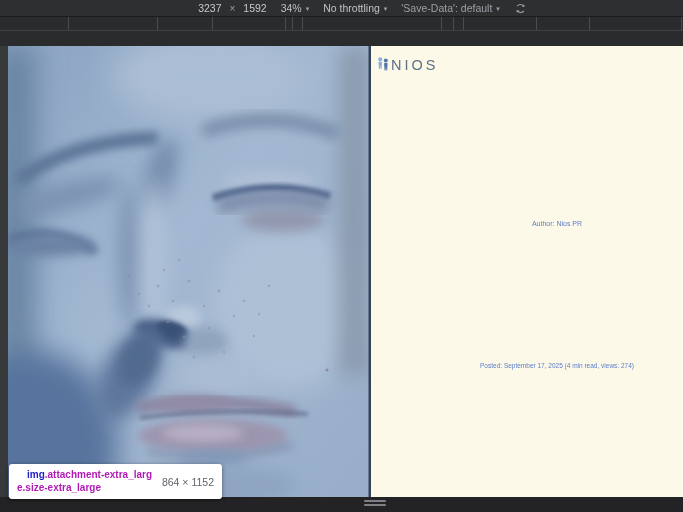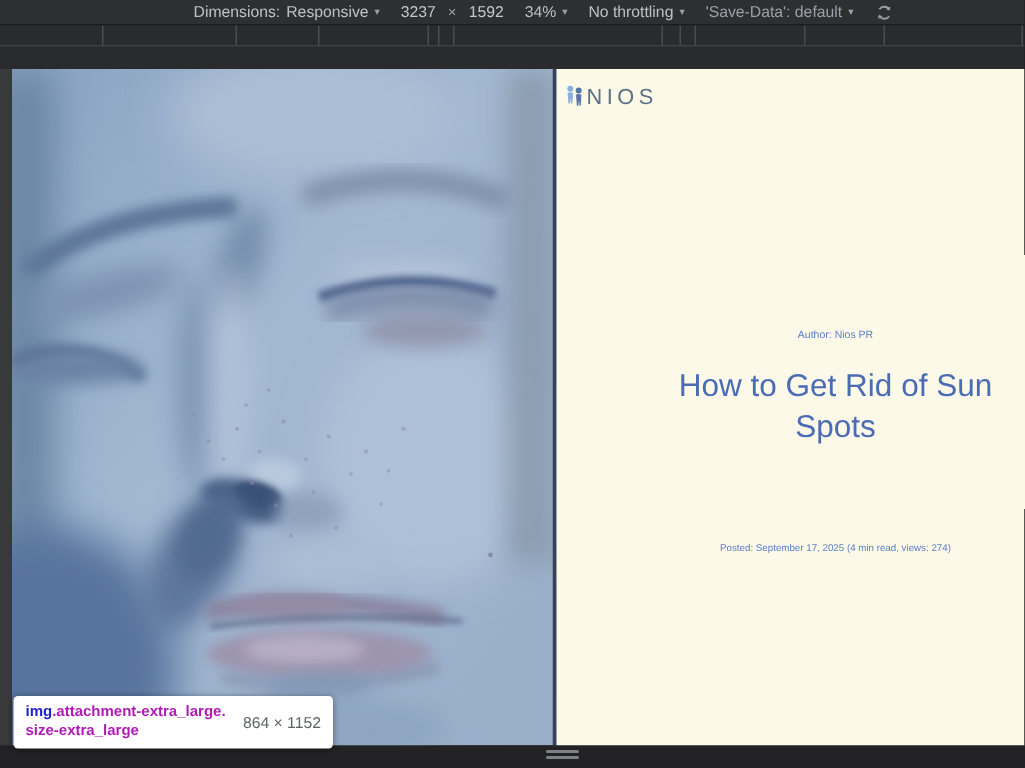--- a/index.html
+++ b/index.html
@@ -43,39 +43,34 @@
   .article-subtitle { top:262px; font-size:10.5px; line-height:13.5px; color:#4b74c4; }
   .posted-line { top:316px; font-size:6.5px; color:#5b7ec9; }
 
   
   .inspect-tooltip {
     position:absolute; left:9px; top:464px; width:213px; min-height:33px;
     background:#ffffff; border-radius:3px; box-shadow:0 1px 4px rgba(0,0,0,.45);
     display:flex; align-items:center; gap:7px; padding:5px 8px; z-index:5;
   }
   .tt-selector { flex:1; font-size:10px; font-weight:700; line-height:12.5px; word-break:break-all; text-align:left; }
-  .tt-tag { color:var(--tooltip_tag,#2222cc); }
+  .tt-tag { color:var(--tooltip_tag,#2222cc);margin-left:10px; }
   .tt-classes { color:var(--tooltip_class,#b01bb5); }
   .tt-dims { font-size:10.5px; color:#5f6368; white-space:nowrap; font-weight:400; }
 
   
   .bottom-bar { position:absolute; left:0; top:497px; width:683px; height:15px; background:#232325; }
   .drag-handle { position:absolute; left:364px; top:3px; width:22px; cursor:row-resize; }
   .drag-handle .bar { width:22px; height:2px; background:#7e8083; border-radius:1px; margin-bottom:2px; }
 </style>
 </head>
 <body>
 
 <div class="toolbar">
   <div class="toolbar-row">
-    <div class="tb-group">
-      <span>Dimensions:</span>
-      <span>Responsive</span>
-      <span class="caret">▾</span>
-    </div>
     <div class="dim-fields">
       <span class="dim-field">3237</span>
       <span class="dim-x">×</span>
       <span class="dim-field">1592</span>
     </div>
     <div class="tb-group">
       <span>34%</span>
       <span class="caret">▾</span>
     </div>
     <div class="tb-group">
@@ -217,21 +212,20 @@
       <svg width="12" height="17" viewBox="0 0 12 17">
         <circle cx="3.2" cy="3.2" r="2" fill="#88b0dd"></circle>
         <path d="M1.4 6 Q3.2 5 5 6 L4.6 13 L3.8 13 L3.4 9.5 L3 13 L2 13 Z" fill="#88b0dd"></path>
         <circle cx="8.8" cy="4.4" r="2" fill="#5577a8"></circle>
         <path d="M7 7.2 Q8.8 6.2 10.6 7.2 L10.2 14.5 L9.4 14.5 L9 11 L8.6 14.5 L7.6 14.5 Z" fill="#5577a8"></path>
       </svg>
       <span class="logo-text">NIOS</span>
     </div>
 
     <div class="article-col author-line">Author: Nios PR</div>
-    <h1 class="article-col article-title">How to Get Rid of Sun Spots</h1>
     <div class="article-col posted-line">Posted: September 17, 2025 (4 min read, views: 274)</div>
   </div>
 </div>
 
 <div class="inspect-tooltip">
   <div class="tt-selector">
     <span class="tt-tag">img</span><span class="tt-classes">.attachment-extra_large.size-extra_large</span>
   </div>
   <div class="tt-dims">864 × 1152</div>
 </div>

